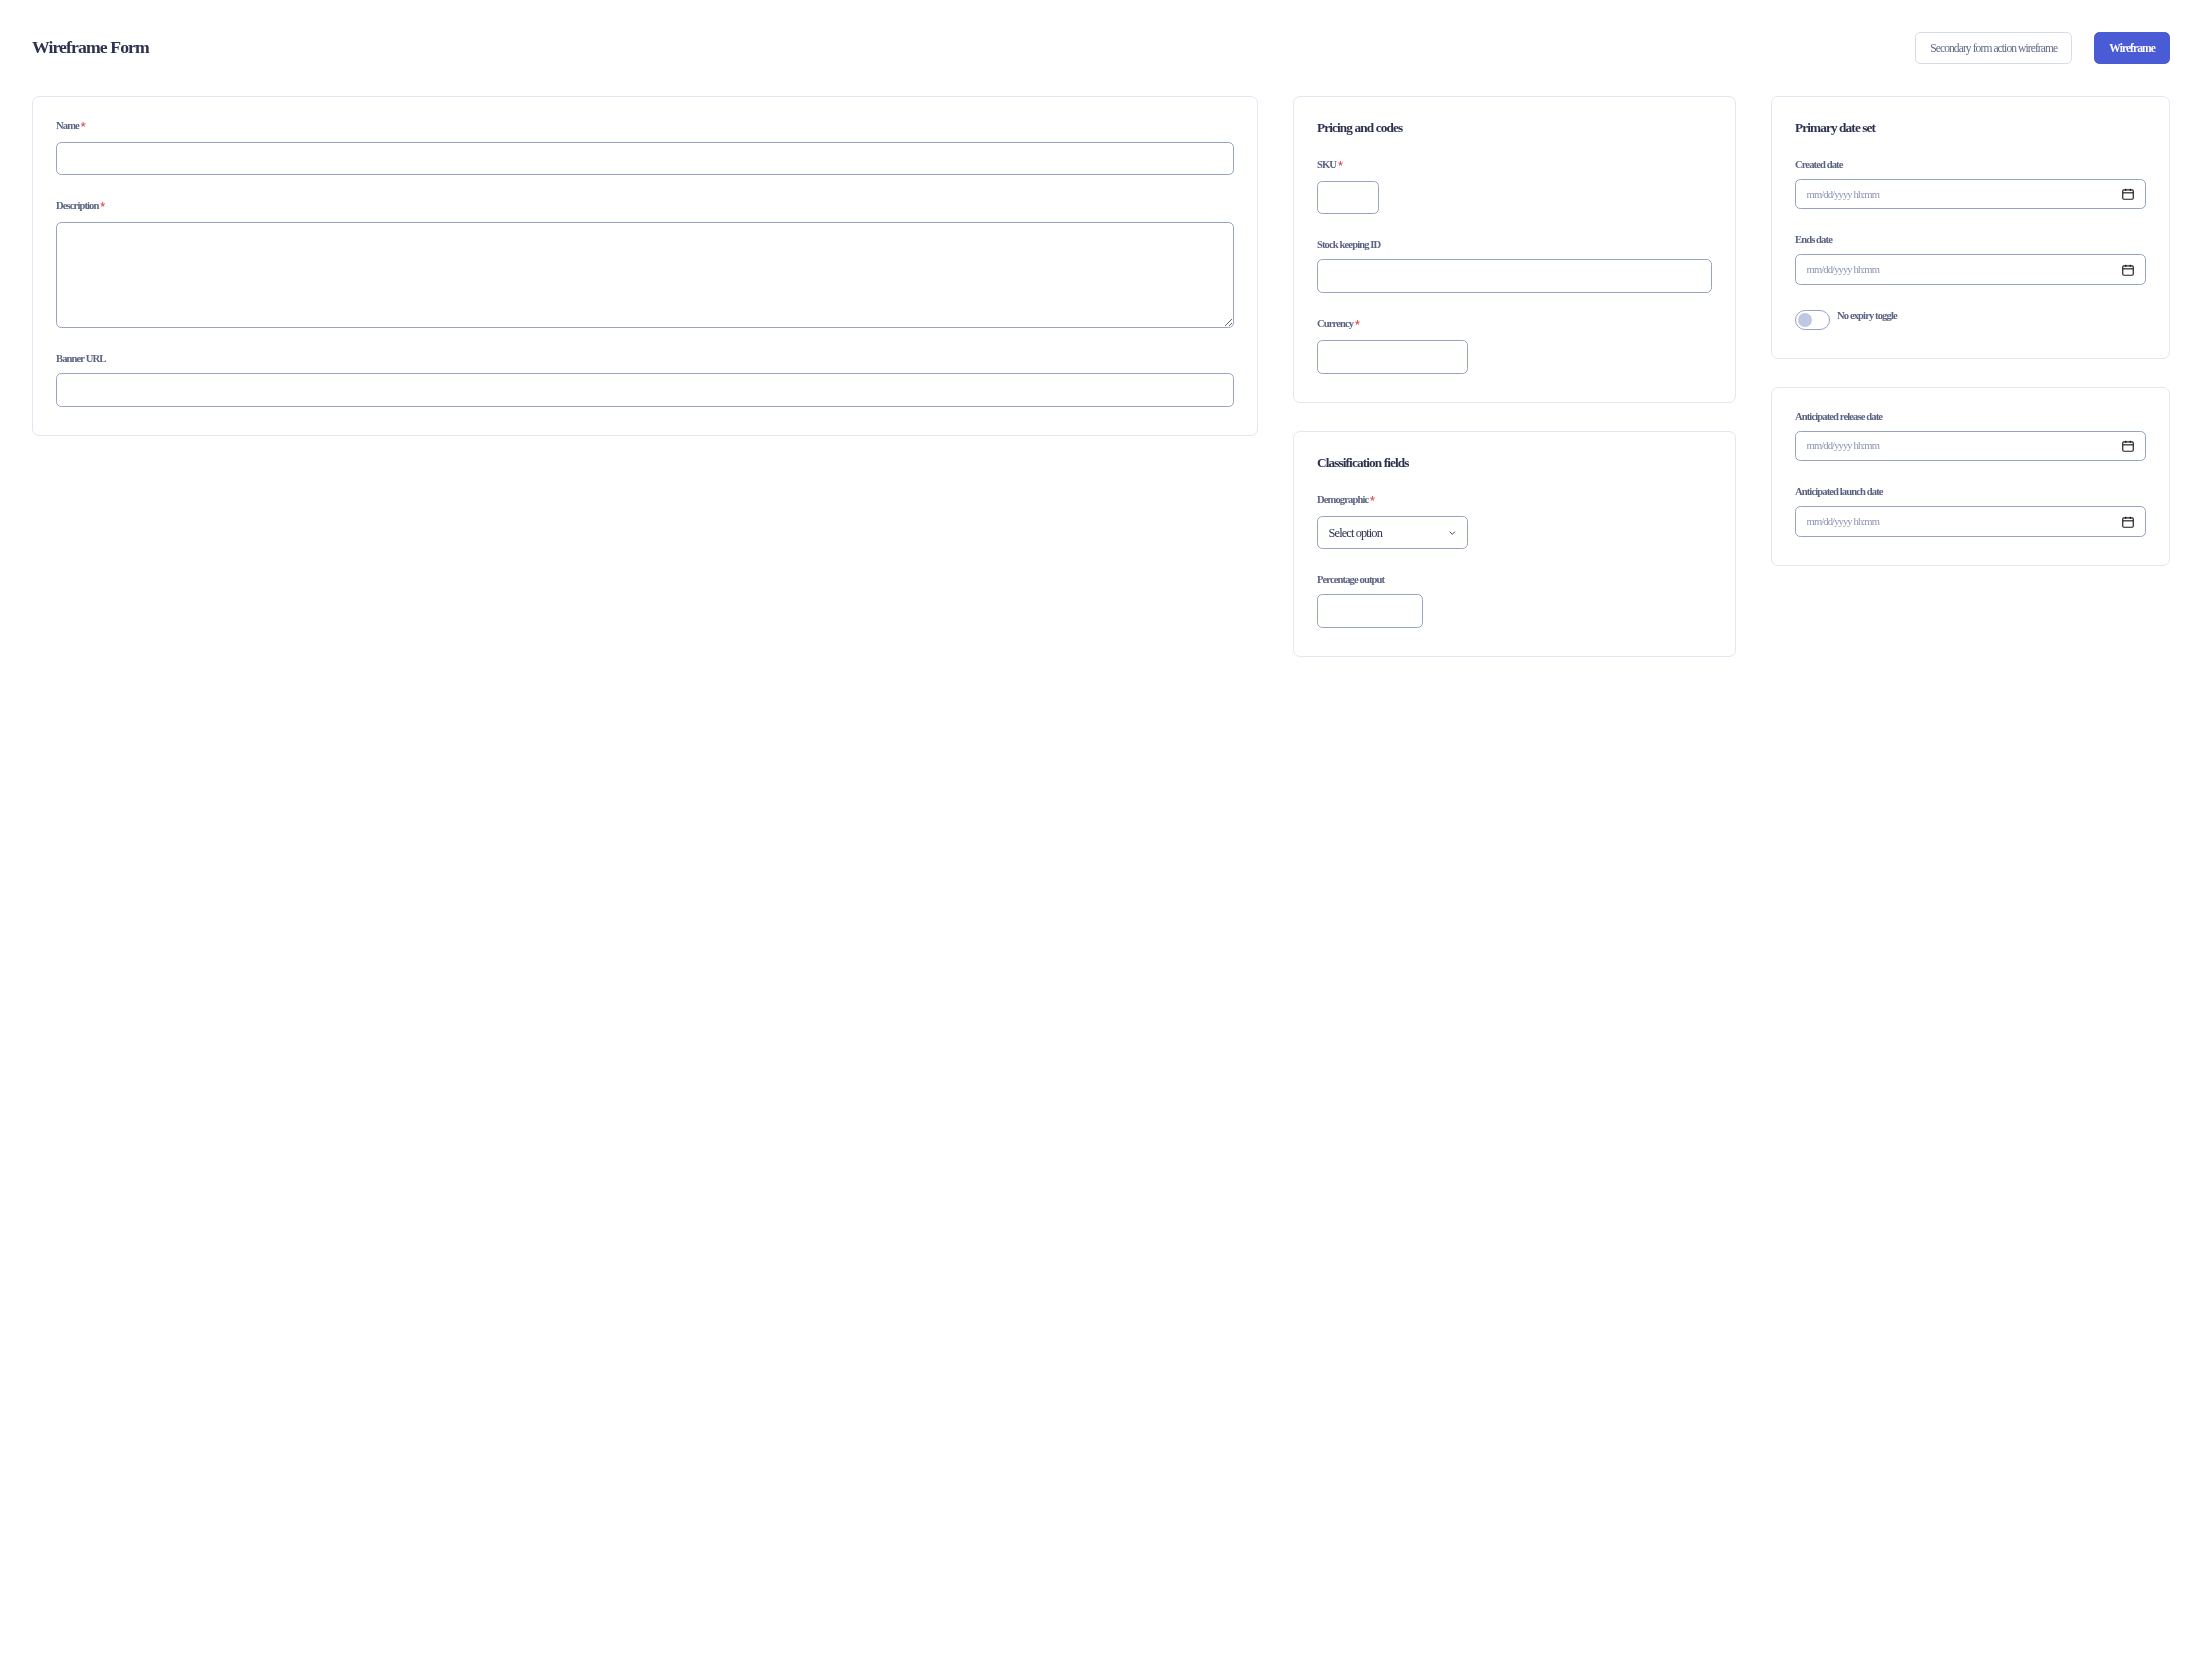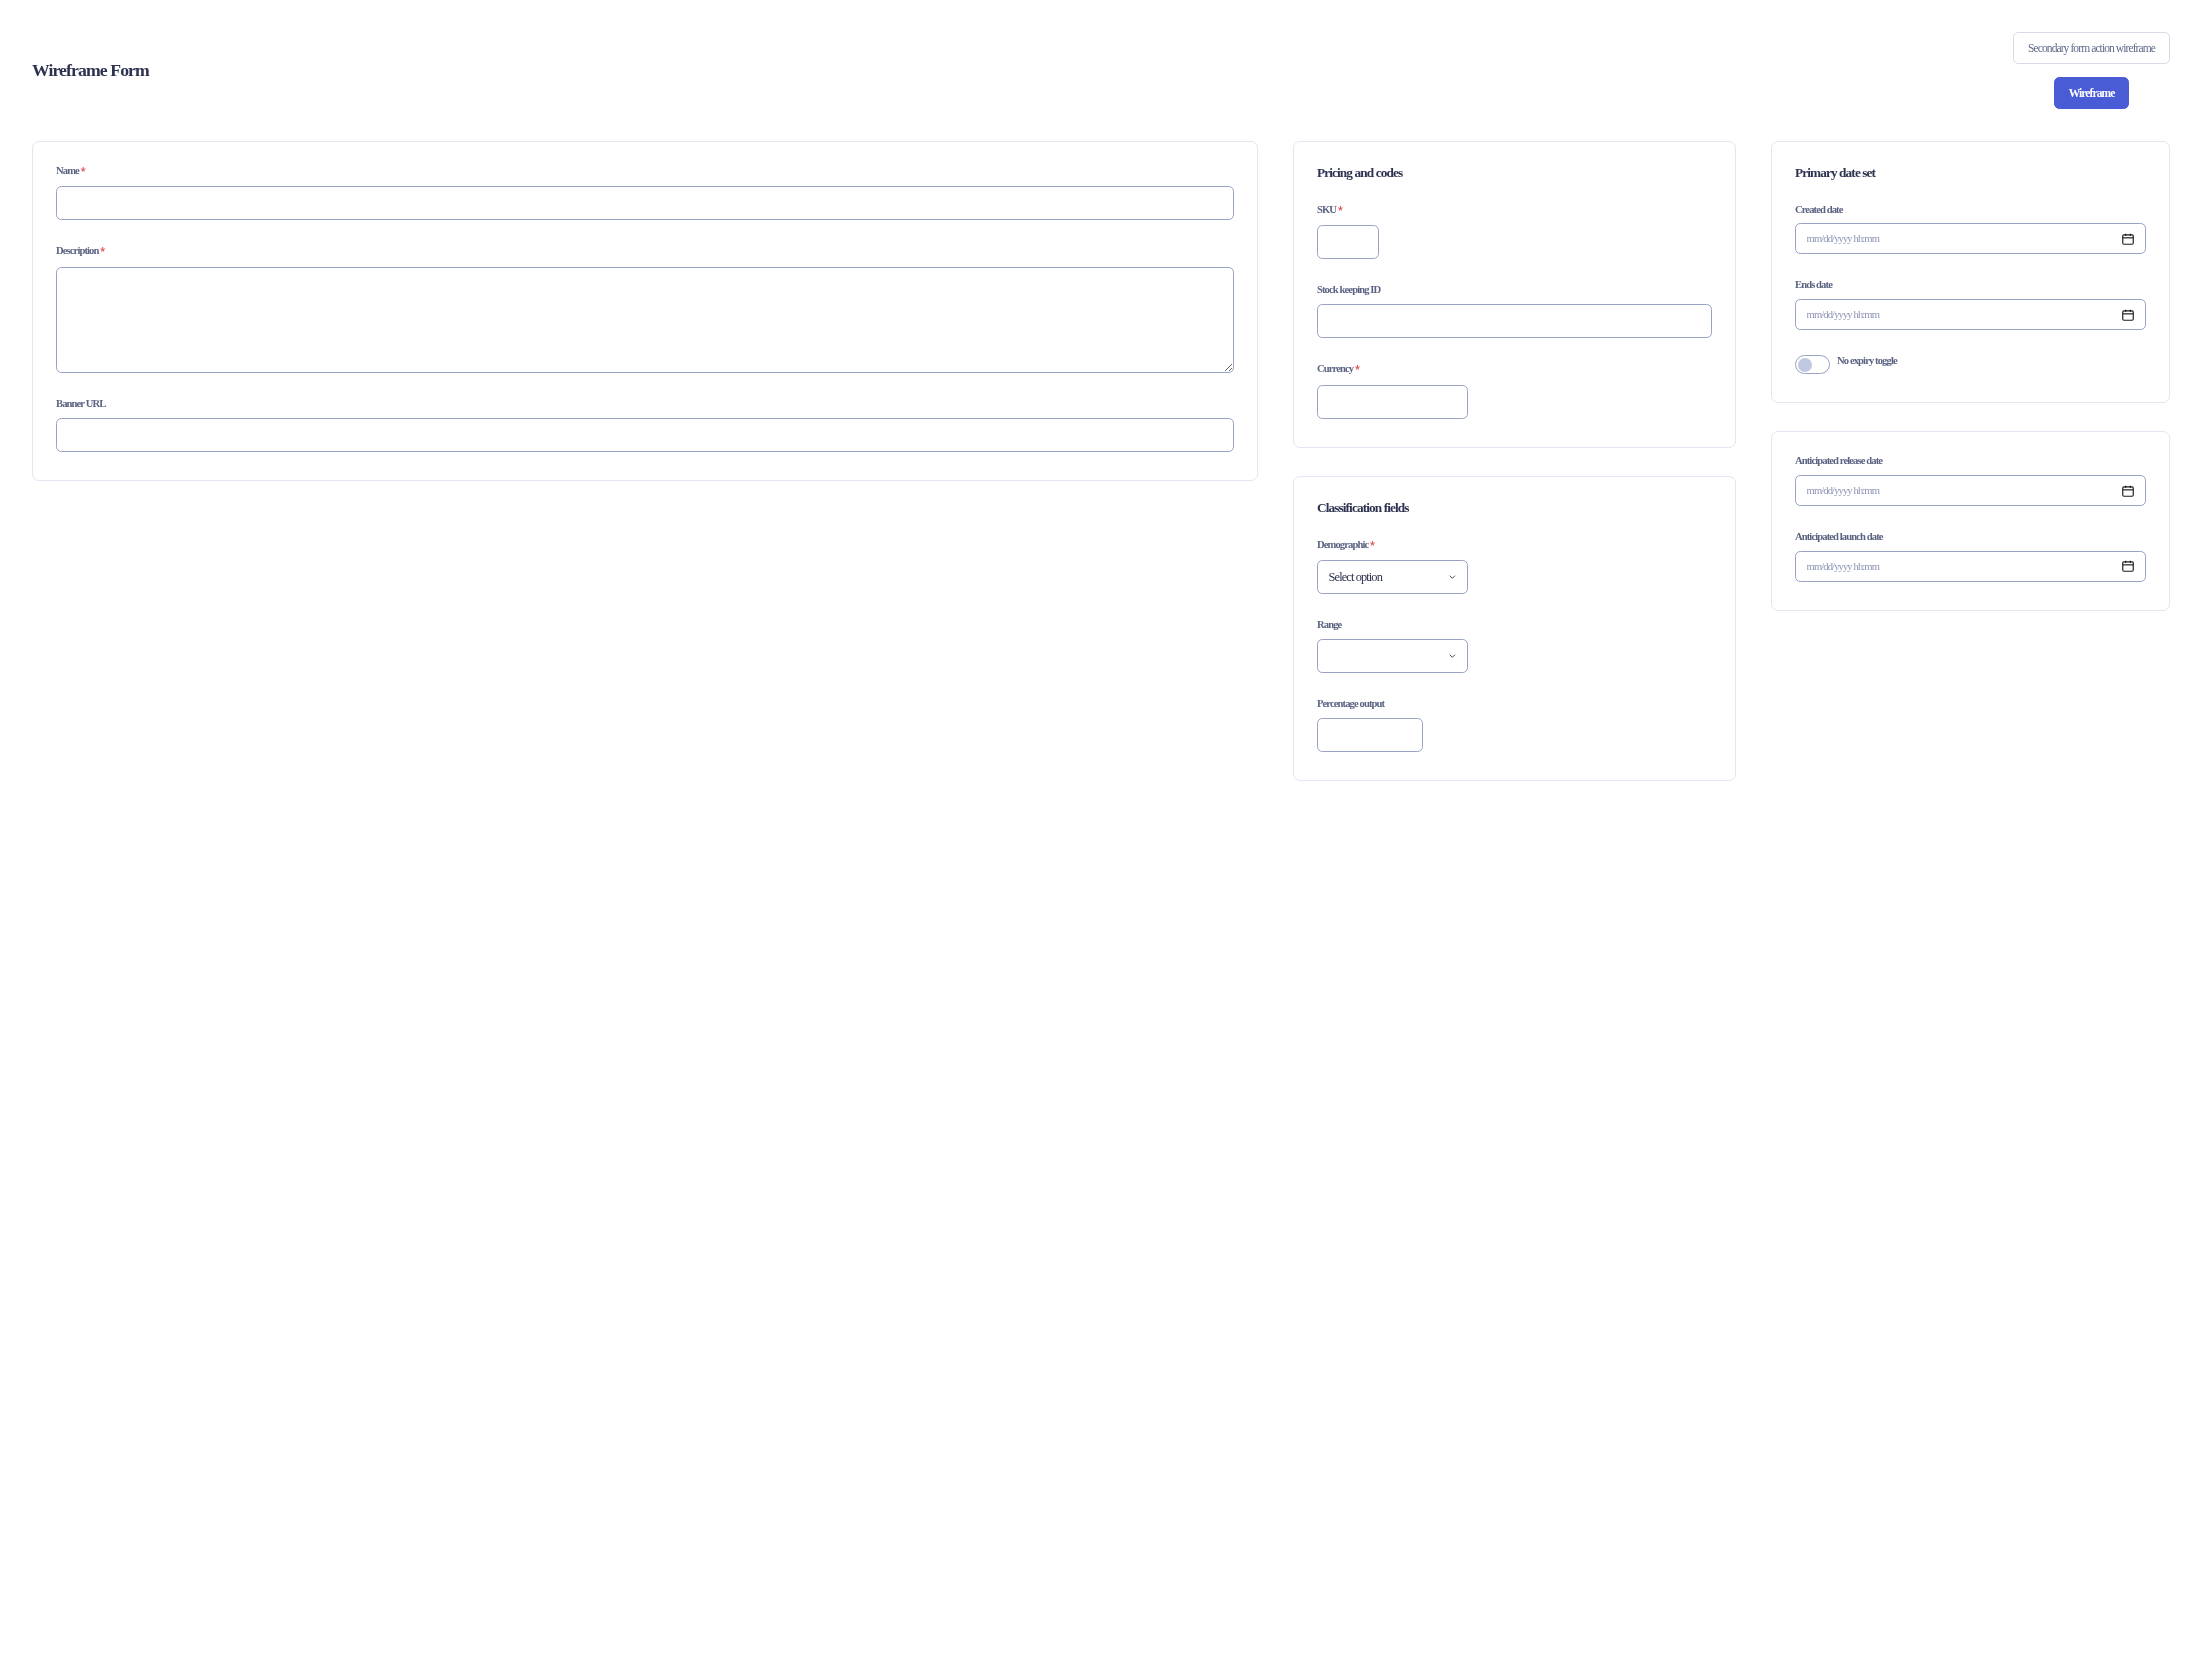--- a/index.html
+++ b/index.html
@@ -15,23 +15,22 @@
     align-items: center;
     margin-bottom: 32px;
   }
   .page-title {
     font-size: 17.7px;
     font-weight: 700;
     color: #2d3250;
   }
   .header-actions {
     display: flex;
-    gap: 13px;
-    align-items: center;
-    flex-direction: column;
+    gap: 22px;
+    align-items: flex-start;
   }
   .btn {
     border: 0.9px solid #d7dbe6;
     background: #fff;
     padding: 8.9px 14px;
     border-radius: 5.3px;
     font-size: 11.5px;
     cursor: pointer;
     color: #626a8a;
   }
@@ -248,31 +247,20 @@
         <div class="select-wrap" style="width:151px">
           <select class="select scribble">
             <option>Select option</option>
           </select>
           <svg class="chevron" width="10.6" height="10.6" viewBox="0 0 24 24" fill="none" stroke="#2d3250" stroke-width="2">
               <polyline points="6 9 12 15 18 9"></polyline>
             </svg>
         </div>
       </div>
 
-      <div class="field">
-        <label class="field-label scribble">Range</label>
-        <div class="select-wrap" style="width:151px">
-          <select class="select">
-            <option></option>
-          </select>
-          <svg class="chevron" width="10.6" height="10.6" viewBox="0 0 24 24" fill="none" stroke="#2d3250" stroke-width="2">
-              <polyline points="6 9 12 15 18 9"></polyline>
-            </svg>
-        </div>
-      </div>
 
       <div class="field">
         <label class="field-label scribble">Percentage output</label>
         <input class="input w-num" type="text" style="">
       </div>
     </div>
   </div>
 
   <div class="col">
     <div class="card">

